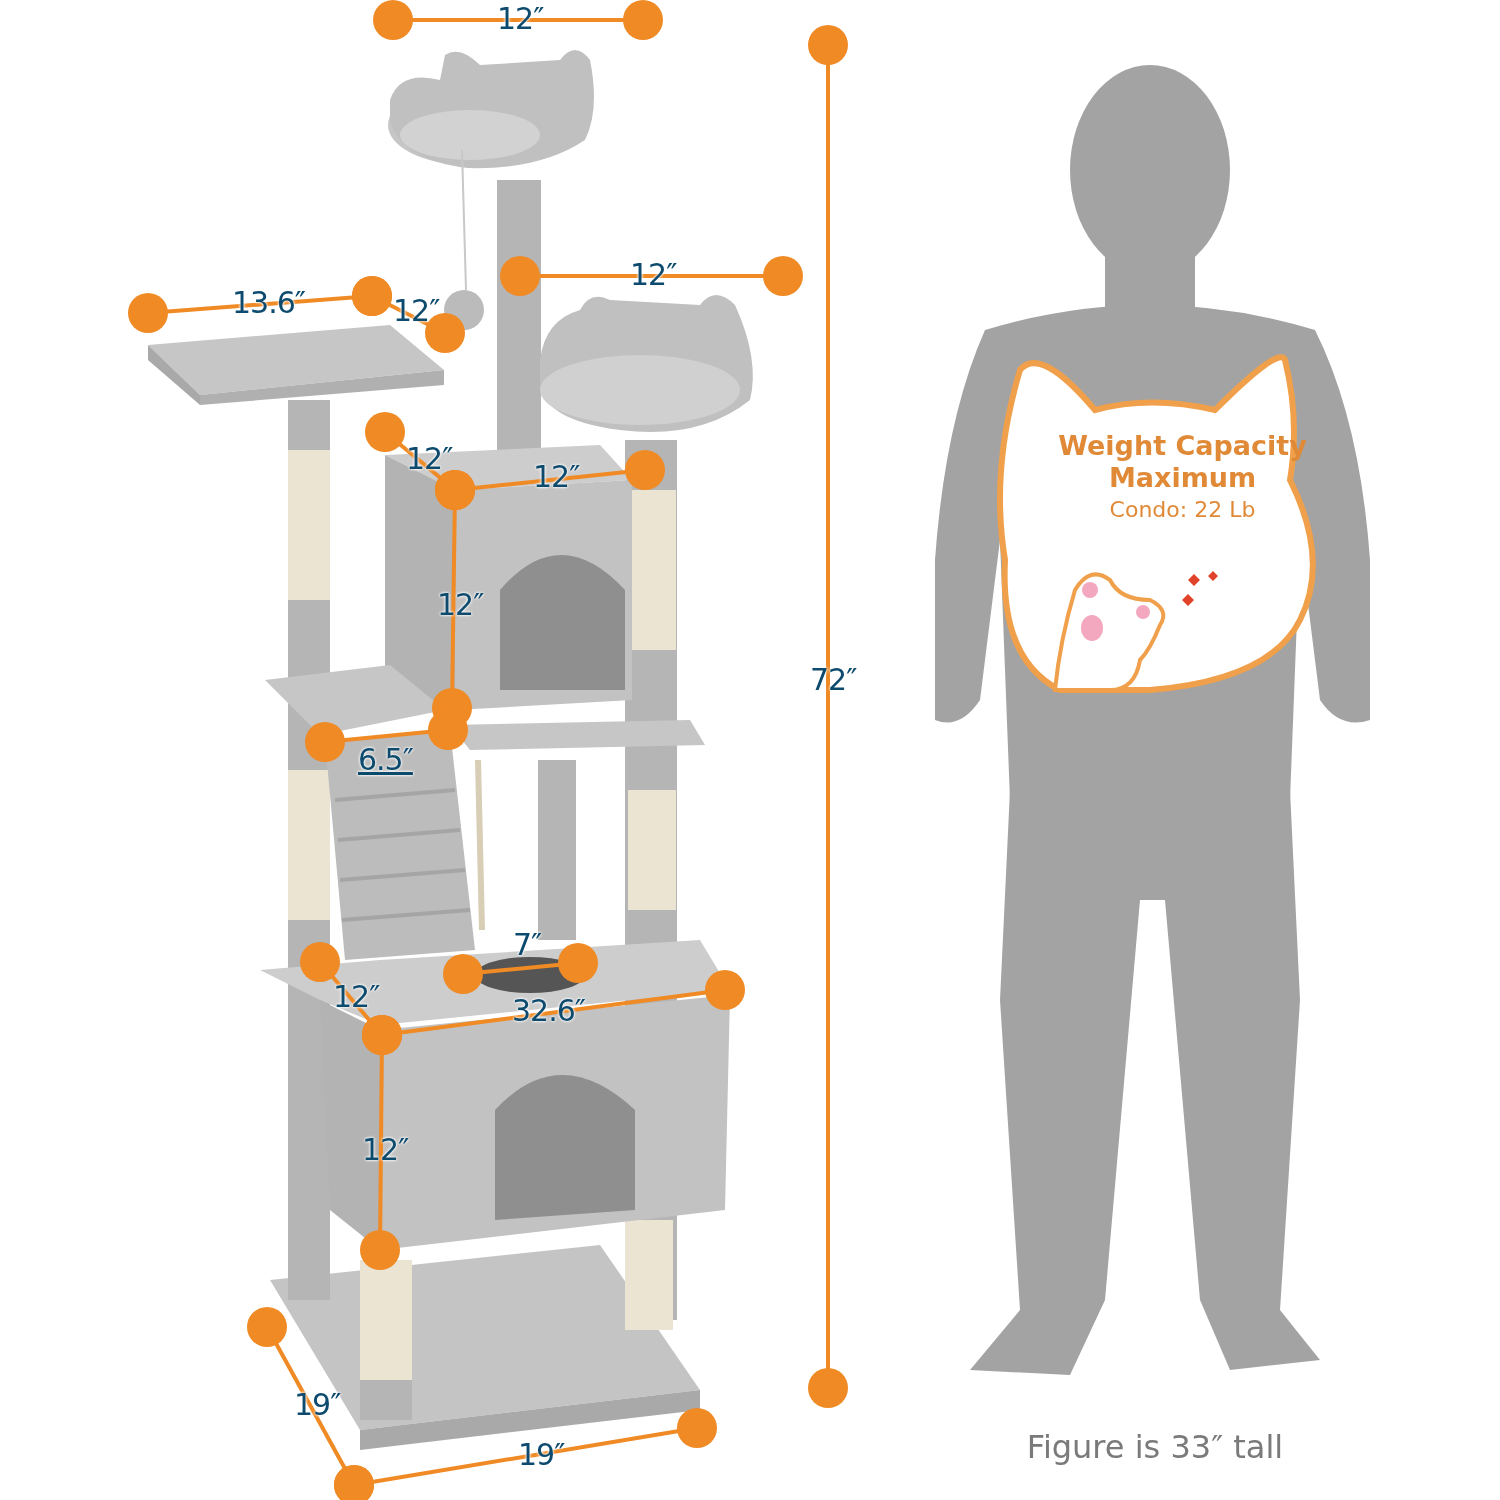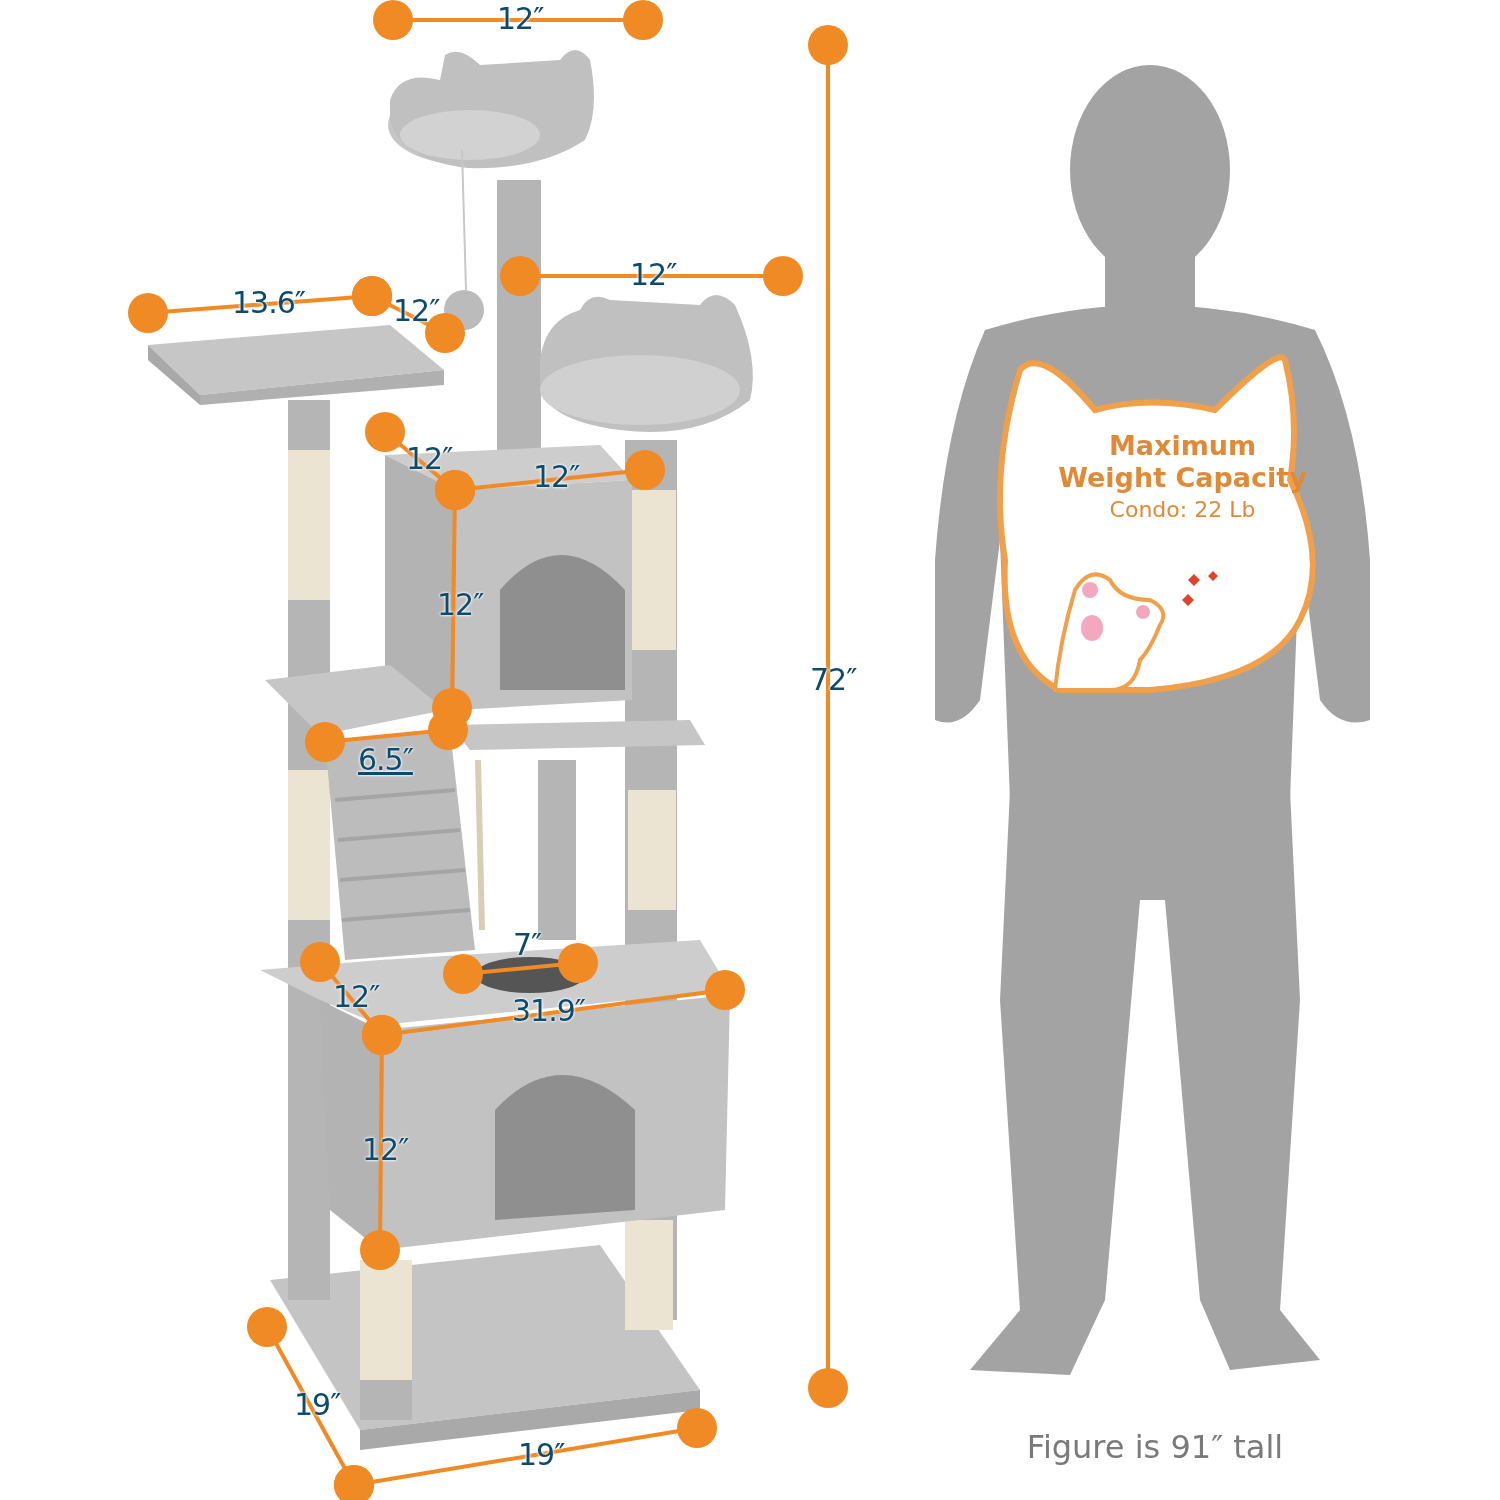--- a/index.html
+++ b/index.html
@@ -110,24 +110,24 @@
 <div class="dim" style="left:810px;top:665px;">72″</div>
 <div class="dim" style="left:630px;top:260px;">12″</div>
 <div class="dim" style="left:232px;top:288px;">13.6″</div>
 <div class="dim" style="left:393px;top:296px;">12″</div>
 <div class="dim" style="left:406px;top:444px;">12″</div>
 <div class="dim" style="left:533px;top:462px;">12″</div>
 <div class="dim" style="left:437px;top:590px;">12″</div>
 <div class="dim" style="left:358px;top:745px;text-decoration:underline;">6.5″</div>
 <div class="dim" style="left:513px;top:930px;">7″</div>
 <div class="dim" style="left:333px;top:982px;">12″</div>
-<div class="dim" style="left:512px;top:996px;">31.9″</div>
+<div class="dim" style="left:512px;top:996px;">32.6″</div>
 <div class="dim" style="left:362px;top:1135px;">12″</div>
 <div class="dim" style="left:294px;top:1390px;">19″</div>
 <div class="dim" style="left:518px;top:1440px;">19″</div>
 
 <div class="badge-text" style="top:430px;">
+  <div class="badge-title">Weight Capacity</div>
   <div class="badge-title">Maximum</div>
-  <div class="badge-title">Weight Capacity</div>
   <div class="badge-line">Condo: 22 Lb</div>
 </div>
 
-<div class="caption">Figure is 91″ tall</div>
+<div class="caption">Figure is 33″ tall</div>
 
 </body></html>

